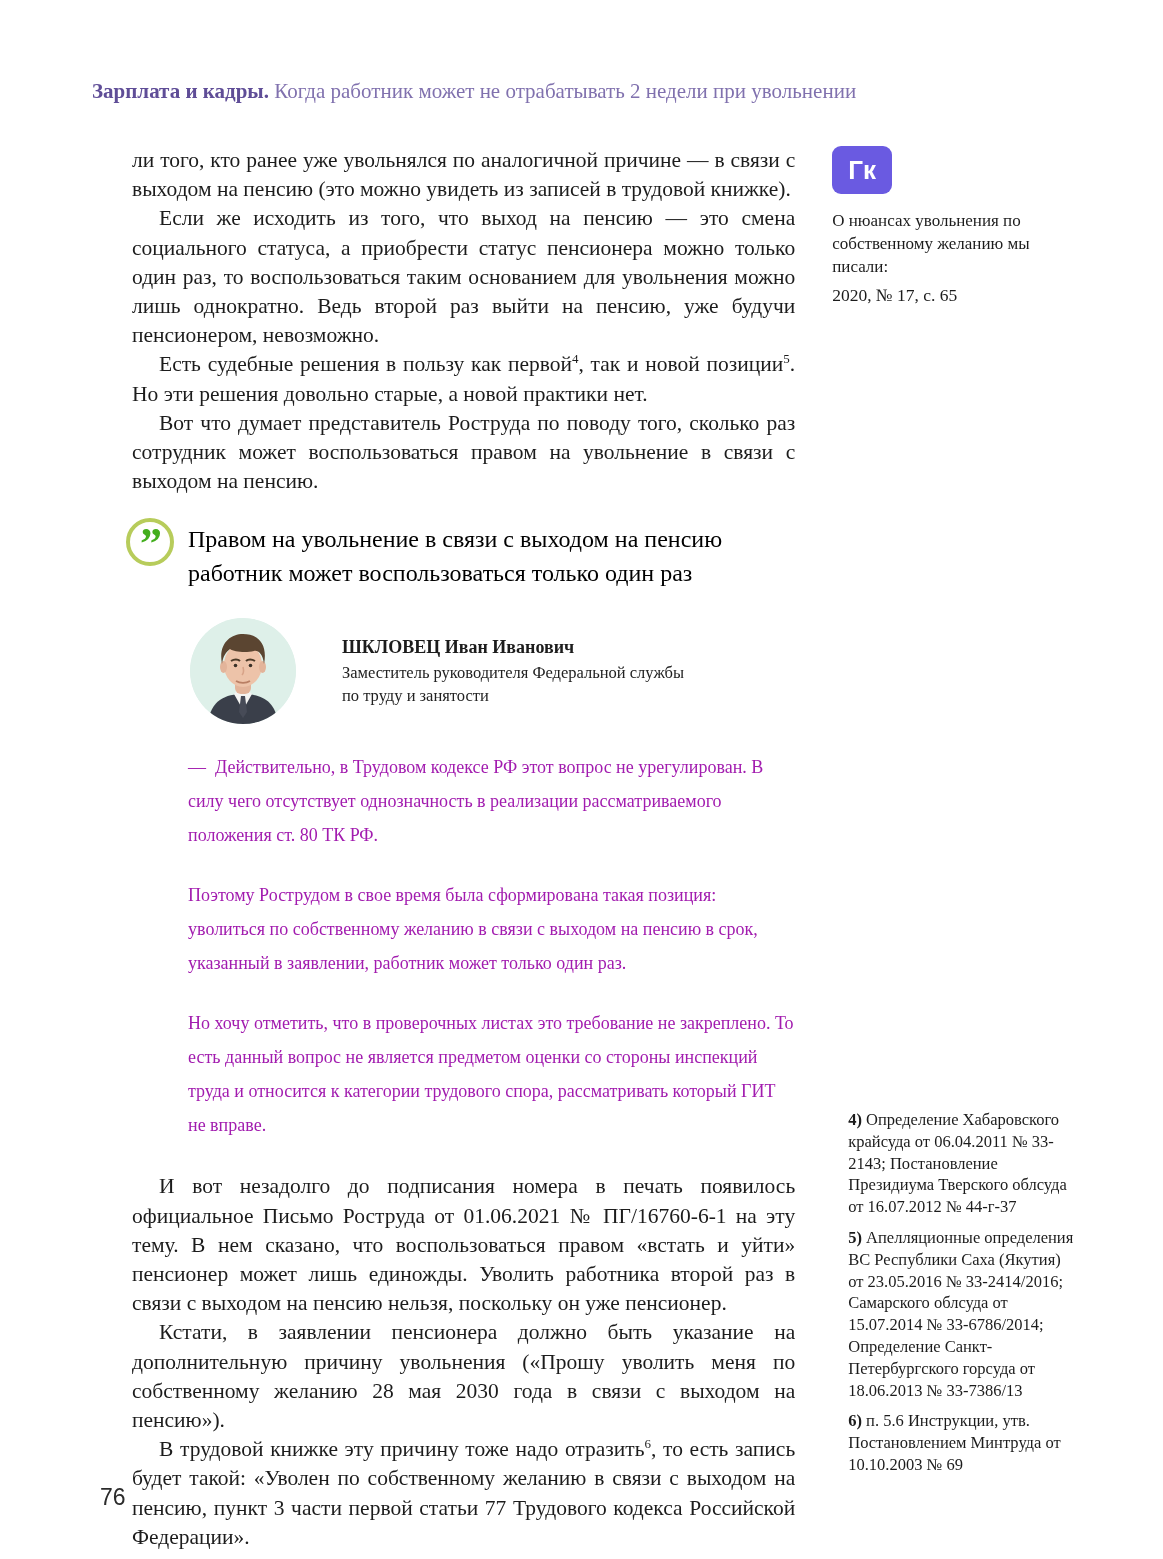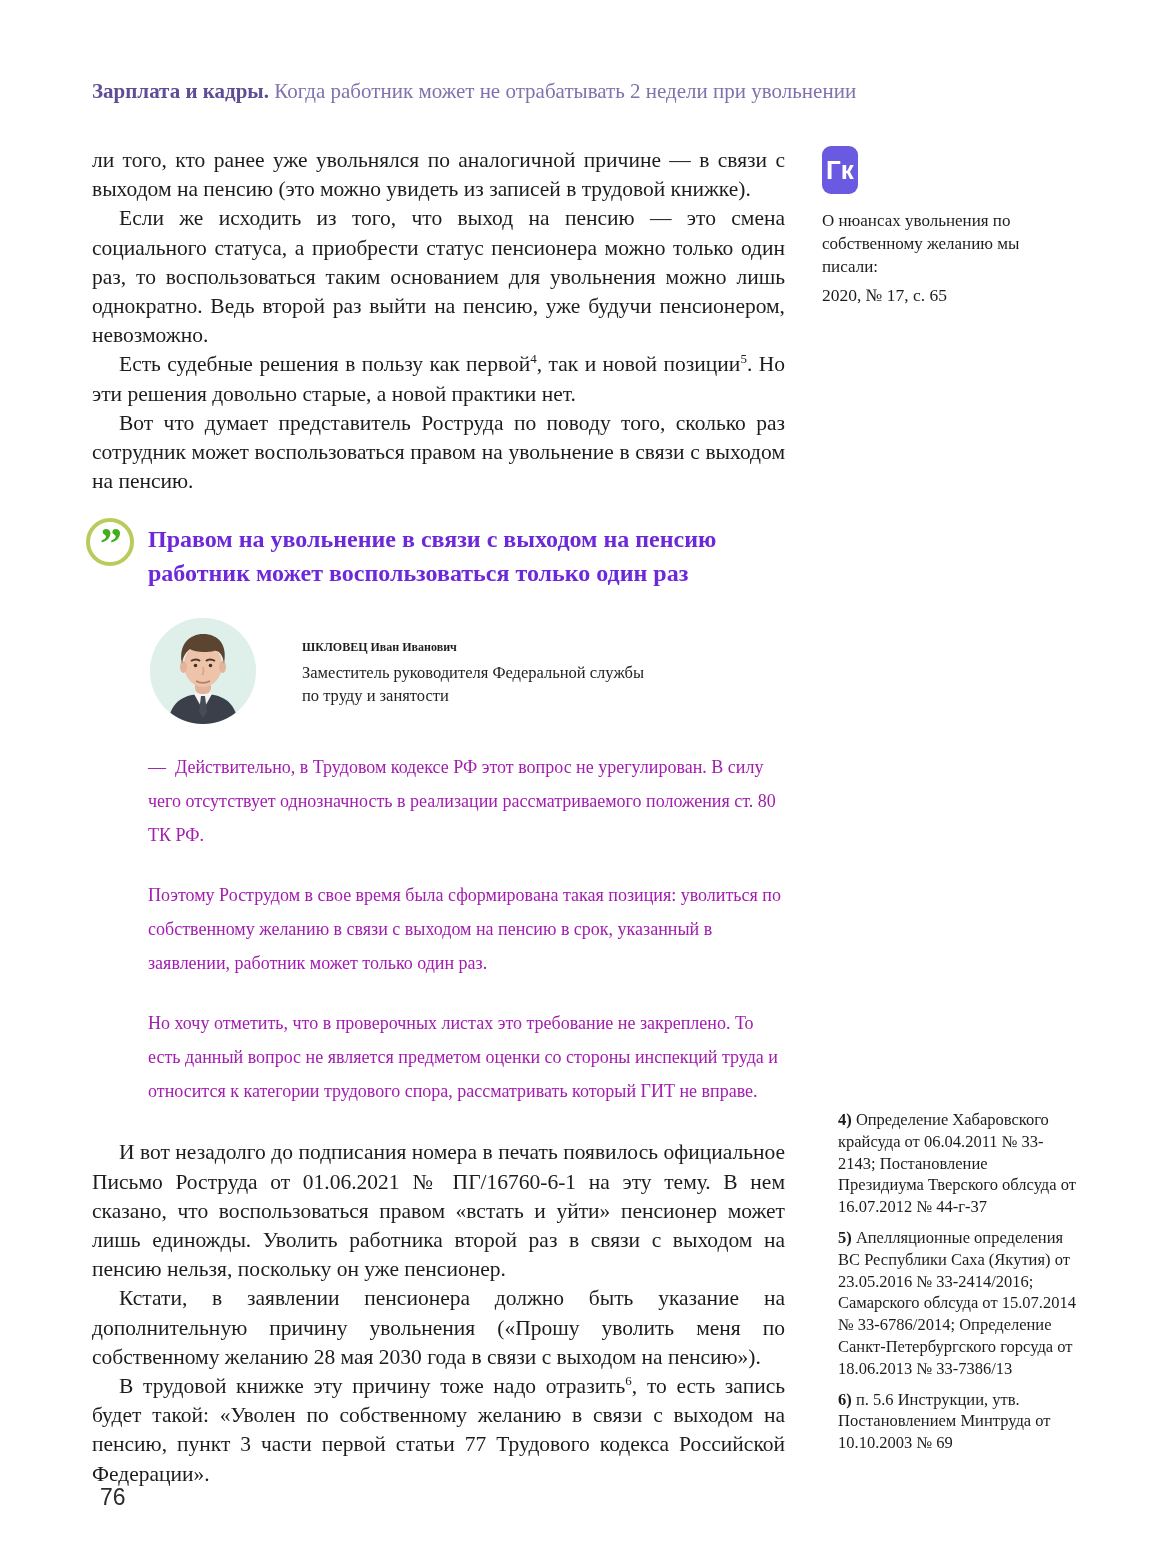--- a/index.html
+++ b/index.html
@@ -24,21 +24,21 @@
     line-height: 26px;
     color: #8071ae;
     white-space: nowrap;
   }
   .runhead b { color: #5f4d97; font-weight: bold; }
   
   .columns {
     display: flex;
     margin-top: 42px;
   }
-  .main-col { width: 693px; }
+  .main-col { width: 693px; margin-left: 40px; }
   .side-col {
     width: 238px;
     margin-left: 37px;
     position: relative;
     font-size: 17px;
     line-height: 23px;
   }
   
   .body-p {
     margin: 0;
@@ -77,40 +77,40 @@
     font-weight: bold;
     font-size: 44px;
     line-height: 30px;
     color: #43ae1d;
     margin-top: 7px;
     letter-spacing: -2px;
   }
   .quote-heading {
     font-size: 24px;
     line-height: 34px;
-    font-weight: bold;
-    color: #6d28d9;
+    font-weight: normal;
+    color: #000000;
     margin: 0 0 28px 0;
   }
   .person {
     display: flex;
     align-items: center;
     margin: 0 0 26px 2px;
   }
   .avatar {
     width: 106px;
     height: 106px;
     border-radius: 50%;
     overflow: hidden;
     flex: 0 0 auto;
     background: #def0e9;
   }
   .person-info { margin-left: 46px; }
   .person-name {
-    font-size: 12px;
+    font-size: 18px;
     font-weight: bold;
     line-height: 24px;
     margin: 0 0 2px 0;
   }
   .person-role {
     font-size: 16.5px;
     line-height: 23px;
     margin: 0;
     color: #222222;
   }
@@ -118,21 +118,21 @@
     margin: 0 0 26px 0;
     font-size: 18px;
     line-height: 34px;
     text-align: left;
     color: #a21caf;
   }
   .quote-p:last-child { margin-bottom: 0; }
   .emdash-lead { white-space: pre; }
   
   .gk-logo {
-    width: 36px;
+    width: 60px;
     height: 48px;
     background: #6a5ae1;
     border-radius: 9px;
     display: flex;
     align-items: center;
     justify-content: center;
     font-family: "Liberation Sans", sans-serif;
     font-weight: bold;
     font-size: 26px;
     color: #ffffff;

